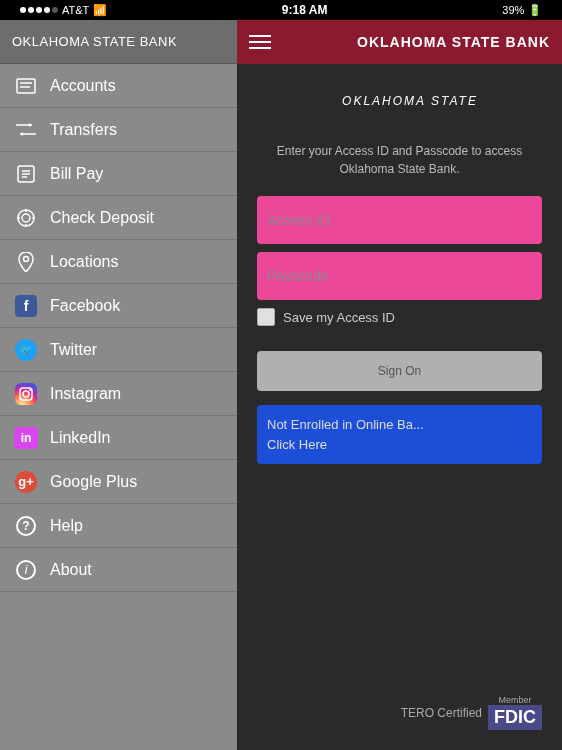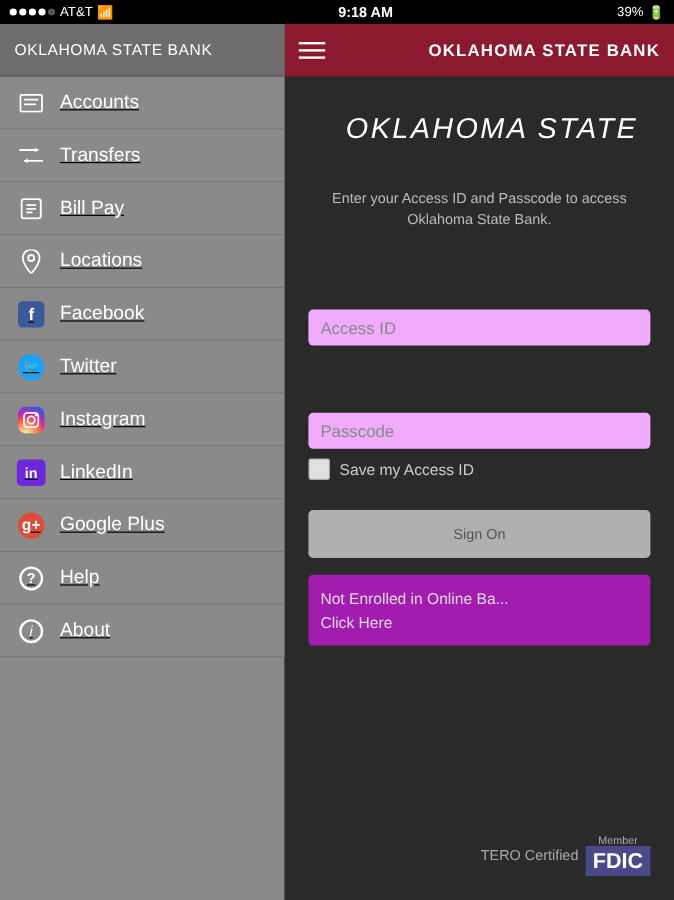--- a/index.html
+++ b/index.html
@@ -2,21 +2,21 @@
 <html><head>
   <meta charset="utf-8">
   <style>
     * { margin: 0; padding: 0; box-sizing: border-box; }
     body { width: 562px; height: 750px; overflow: hidden; font-family: -apple-system, 'Helvetica Neue', Arial, sans-serif; background: #000; }
 
     
     .status-bar {
       position: absolute; top: 0; left: 0; right: 0; height: 20px;
       background: #000; display: flex; align-items: center; justify-content: space-between;
-      padding: 0 8px; z-index: 100;
+      padding: 0 20px; z-index: 100;
     }
     .status-left { display: flex; align-items: center; gap: 4px; }
     .status-dots { display: flex; gap: 2px; }
     .status-dot { width: 6px; height: 6px; border-radius: 50%; background: #fff; }
     .status-text { color: #fff; font-size: 11px; }
     .status-center { color: #fff; font-size: 12px; font-weight: 700; }
     .status-right { display: flex; align-items: center; gap: 4px; color: #fff; font-size: 11px; }
 
     
     .sidebar {
@@ -25,21 +25,21 @@
     }
     .sidebar-header {
       background: #6d6d6d; height: 44px; display: flex; align-items: center;
       padding: 0 12px; border-bottom: 1px solid #555;
     }
     .sidebar-header-text { color: #fff; font-size: 13px; font-weight: 500; letter-spacing: 0.5px; text-transform: uppercase; }
 
     .sidebar-item {
       display: flex; align-items: center; gap: 12px;
       padding: 0 14px; height: 44px; border-bottom: 1px solid #777;
-      cursor: pointer; background: #8a8a8a; text-decoration: underline;
+      cursor: pointer; background: #8a8a8a;
     }
     .sidebar-item-icon { width: 24px; height: 24px; display: flex; align-items: center; justify-content: center; flex-shrink: 0; }
     .sidebar-item-label { color: #fff; font-size: 16px; font-weight: 400; }
 
     
     .main-panel {
       position: absolute; top: 20px; left: 237px; right: 0; height: 730px;
       background: #1a1a1a; display: flex; flex-direction: column;
     }
     .main-header {
@@ -51,52 +51,52 @@
     .main-header-title { color: #fff; font-size: 14px; font-weight: 600; letter-spacing: 1px; text-transform: uppercase; }
 
     .main-content {
       flex: 1; background: #2a2a2a; display: flex; flex-direction: column;
       align-items: center; padding: 30px 20px 20px;
     }
     .bank-title { color: #fff; font-size: 22px; font-weight: 300; letter-spacing: 2px; text-transform: uppercase; margin-bottom: 14px; font-style: italic; }
     .bank-subtitle { color: #ccc; font-size: 12px; text-align: center; margin-bottom: 20px; line-height: 1.5; margin-top: 20px; }
 
     .input-field {
-      width: 100%; background: #f0abfc; border: none; border-radius: 4px;
-      height: 30px; padding: 0 10px; font-size: 14px; color: #333;
-      margin-bottom: 8px; outline: none; margin-top: 48px;
+      width: 100%; background: #ec4899; border: none; border-radius: 4px;
+      height: 48px; padding: 0 10px; font-size: 14px; color: #333;
+      margin-bottom: 8px; outline: none;
     }
     .input-field::placeholder { color: #888; }
 
     .save-row { display: flex; align-items: center; gap: 8px; width: 100%; margin-bottom: 25px; }
     .checkbox { width: 18px; height: 18px; border: 1px solid #aaa; background: #e0e0e0; border-radius: 2px; }
     .save-label { color: #ccc; font-size: 13px; }
 
     .sign-on-btn {
       width: 100%; height: 40px; background: #b0b0b0; border: none; border-radius: 4px;
       color: #555; font-size: 12px; cursor: pointer; margin-bottom: 14px;
     }
 
     .enroll-btn {
-      width: 100%; background: #a21caf; border: none; border-radius: 4px;
+      width: 100%; background: #1d4ed8; border: none; border-radius: 4px;
       color: #ddd; font-size: 13px; padding: 10px; text-align: left; cursor: pointer;
       margin-bottom: 20px; line-height: 1.5;
     }
 
     .footer-area { margin-top: auto; display: flex; flex-direction: column; align-items: flex-end; width: 100%; }
     .fdic-row { display: flex; align-items: center; gap: 6px; }
     .fdic-text { color: #aaa; font-size: 12px; }
     .fdic-badge { background: #4a4a8a; color: #fff; font-size: 18px; font-weight: 900; padding: 2px 6px; border-radius: 0; }
     .member-text { color: #aaa; font-size: 9px; }
 
     
     .fb-icon { background: #3b5998; color: #fff; width: 22px; height: 22px; border-radius: 4px; display: flex; align-items: center; justify-content: center; font-size: 14px; font-weight: 900; }
     .tw-icon { background: #1da1f2; color: #fff; width: 22px; height: 22px; border-radius: 50%; display: flex; align-items: center; justify-content: center; font-size: 11px; }
     .ig-icon { background: radial-gradient(circle at 30% 107%, #fdf497 0%, #fdf497 5%, #fd5949 45%, #d6249f 60%, #285AEB 90%); width: 22px; height: 22px; border-radius: 6px; display: flex; align-items: center; justify-content: center; }
-    .li-icon { background: #6d28d9; color: #fff; width: 26px; height: 22px; border-radius: 4px; display: flex; align-items: center; justify-content: center; font-size: 12px; font-weight: 900; }
+    .li-icon { background: #d946ef; color: #fff; width: 26px; height: 22px; border-radius: 4px; display: flex; align-items: center; justify-content: center; font-size: 12px; font-weight: 900; }
     .gp-icon { background: #dd4b39; color: #fff; width: 22px; height: 22px; border-radius: 50%; display: flex; align-items: center; justify-content: center; font-size: 13px; font-weight: 700; }
     .help-icon { border: 2px solid #fff; border-radius: 50%; width: 20px; height: 20px; display: flex; align-items: center; justify-content: center; color: #fff; font-size: 12px; font-weight: 700; }
     .info-icon { border: 2px solid #fff; border-radius: 50%; width: 20px; height: 20px; display: flex; align-items: center; justify-content: center; color: #fff; font-size: 12px; font-style: italic; }
   </style>
 </head>
 <body>
 
 <div class="status-bar">
   <div class="status-left">
     <div class="status-dots">
@@ -149,20 +149,33 @@
       <svg width="18" height="18" viewBox="0 0 18 18" fill="none">
         <rect x="1" y="1" width="16" height="16" rx="2" stroke="white" stroke-width="1.5"></rect>
         <line x1="5" y1="6" x2="13" y2="6" stroke="white" stroke-width="1.5"></line>
         <line x1="5" y1="9" x2="13" y2="9" stroke="white" stroke-width="1.5"></line>
         <line x1="5" y1="12" x2="10" y2="12" stroke="white" stroke-width="1.5"></line>
       </svg>
     </div>
     <span class="sidebar-item-label">Bill Pay</span>
   </div>
 
+  <div class="sidebar-item">
+    <div class="sidebar-item-icon">
+      <svg width="20" height="20" viewBox="0 0 20 20" fill="none">
+        <circle cx="10" cy="10" r="8" stroke="white" stroke-width="1.5"></circle>
+        <circle cx="10" cy="10" r="4" stroke="white" stroke-width="1.5"></circle>
+        <line x1="10" y1="1" x2="10" y2="4" stroke="white" stroke-width="1.5"></line>
+        <line x1="10" y1="16" x2="10" y2="19" stroke="white" stroke-width="1.5"></line>
+        <line x1="1" y1="10" x2="4" y2="10" stroke="white" stroke-width="1.5"></line>
+        <line x1="16" y1="10" x2="19" y2="10" stroke="white" stroke-width="1.5"></line>
+      </svg>
+    </div>
+    <span class="sidebar-item-label">Check Deposit</span>
+  </div>
 
   <div class="sidebar-item">
     <div class="sidebar-item-icon">
       <svg width="16" height="20" viewBox="0 0 16 20" fill="none">
         <path d="M8 0C4 0 1 3 1 7c0 5 7 13 7 13s7-8 7-13c0-4-3-7-7-7z" stroke="white" stroke-width="1.5" fill="none"></path>
         <circle cx="8" cy="7" r="2.5" stroke="white" stroke-width="1.5"></circle>
       </svg>
     </div>
     <span class="sidebar-item-label">Locations</span>
   </div>
@@ -227,21 +240,21 @@
   <div class="main-header">
     <div class="hamburger-icon">
       <div class="hamburger-line"></div>
       <div class="hamburger-line"></div>
       <div class="hamburger-line"></div>
     </div>
     <span class="main-header-title">Oklahoma State Bank</span>
   </div>
 
   <div class="main-content">
-    <div class="bank-title" style="font-size:24px; letter-spacing:2px; font-style:italic; font-weight:300;margin-left:21px;">Oklahoma State</div>
+    <div class="bank-title" style="font-size:12px; letter-spacing:2px; font-style:italic; font-weight:300;margin-left:21px;">Oklahoma State</div>
 
     <p class="bank-subtitle" style="color:#bbb; font-size:12px; text-align:center; margin-bottom:18px; line-height:1.5;">
       Enter your Access ID and Passcode to access<br>Oklahoma State Bank.
     </p>
 
     <input class="input-field" type="text" placeholder="Access ID" style="">
 
     <input class="input-field" type="password" placeholder="Passcode" style="">
 
     <div class="save-row">

